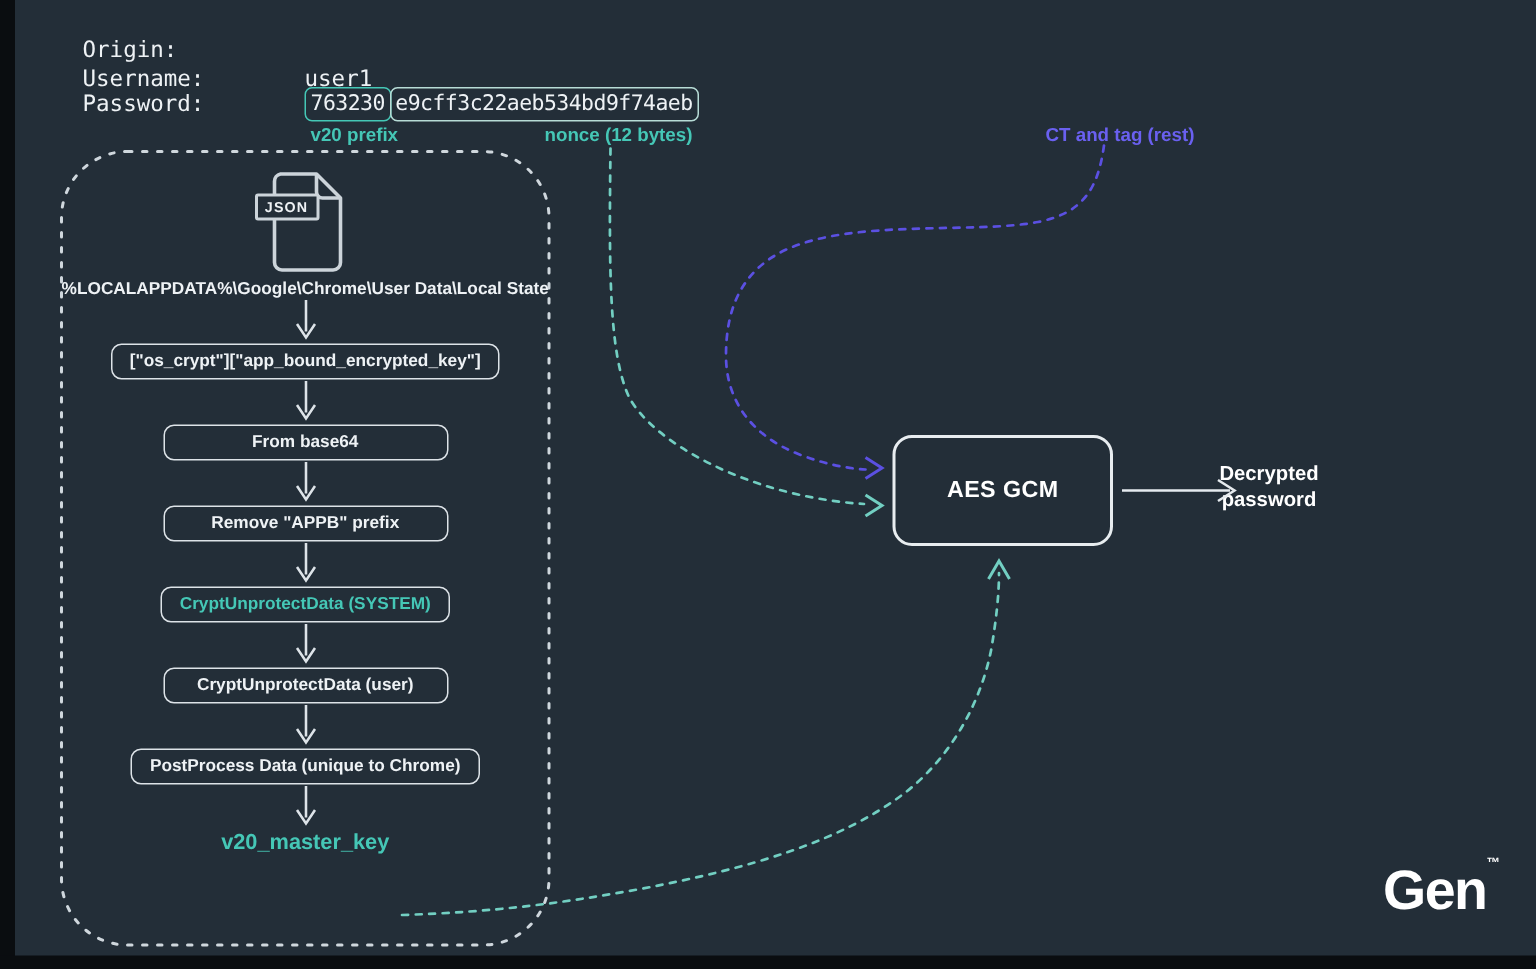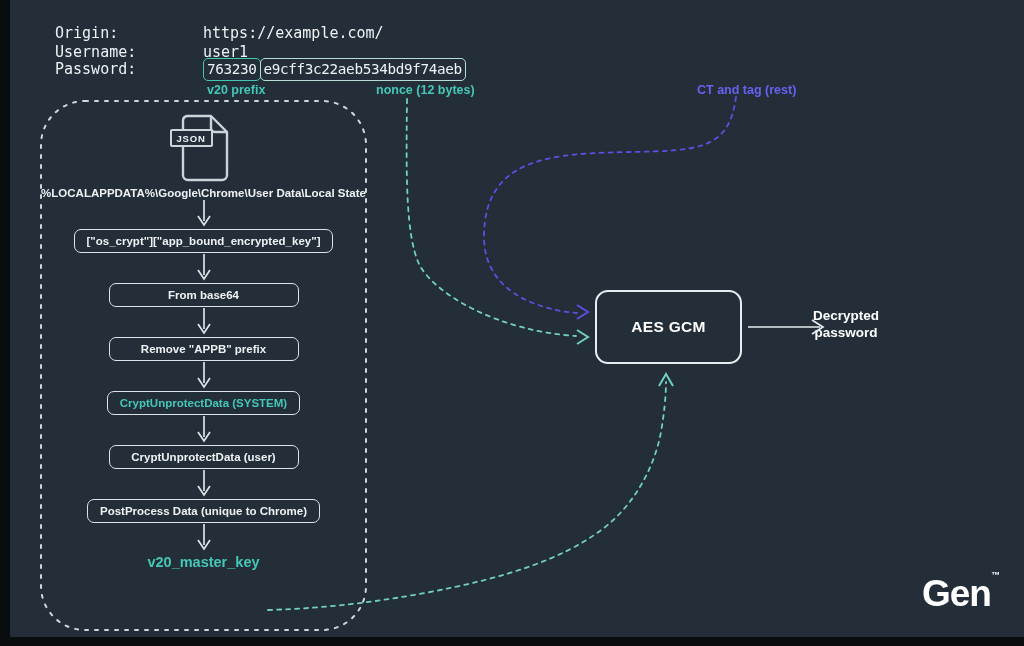--- a/index.html
+++ b/index.html
@@ -27,21 +27,21 @@
   .pw-wrap{display:flex;}
   .pw-seg{height:23px;line-height:21px;border:1.5px solid;border-radius:5px;
     padding:0 3px;font-size:14.3px;letter-spacing:-0.35px;white-space:nowrap;}
   .pw-v20{border-color:var(--teal);}
   .pw-nonce{border-color:var(--pale_teal);margin-left:-1px;}
   .pw-ct{border-color:var(--purple);margin-left:-1px;}
   .seg-label{position:absolute;top:83px;font-size:12.5px;font-weight:bold;}
   .seg-label.teal{color:var(--teal);}
   .seg-label.purple{color:#6a60f0;}
   .lab-v20{left:207px;}
-  .lab-nonce{left:376px;}
+  .lab-nonce{left:363px;}
   .lab-ct{left:697px;text-align:right;}
 
   
   .flow{position:absolute;left:40px;top:100px;width:327px;height:532px;
     display:flex;flex-direction:column;align-items:center;gap:0;padding-top:13px;}
   .file-icon{position:relative;width:54px;height:70px;flex:0 0 auto;}
   .json-badge{position:absolute;left:-7px;top:16px;border:2.2px solid #ccd4da;
     background:var(--bg);color:var(--text);font-size:9.5px;font-weight:bold;
     letter-spacing:0.8px;padding:1.5px 5px;border-radius:2px;}
   .path-text{color:var(--text);font-weight:bold;font-size:11.5px;margin-top:4px;white-space:nowrap;}
@@ -66,21 +66,20 @@
 
   .overlay{position:absolute;left:0;top:0;width:1024px;height:646px;pointer-events:none;}
 </style>
 </head>
 <body>
 
 <div class="canvas">
 
   <div class="cred-row row-origin">
     <span class="lbl">Origin:</span>
-    <span>https://example.com/</span>
   </div>
   <div class="cred-row row-username">
     <span class="lbl">Username:</span>
     <span>user1</span>
   </div>
   <div class="cred-row row-password">
     <span class="lbl">Password:</span>
     <span class="pw-wrap">
       <span class="pw-seg pw-v20">763230</span>
       <span class="pw-seg pw-nonce">e9cff3c22aeb534bd9f74aeb</span>

